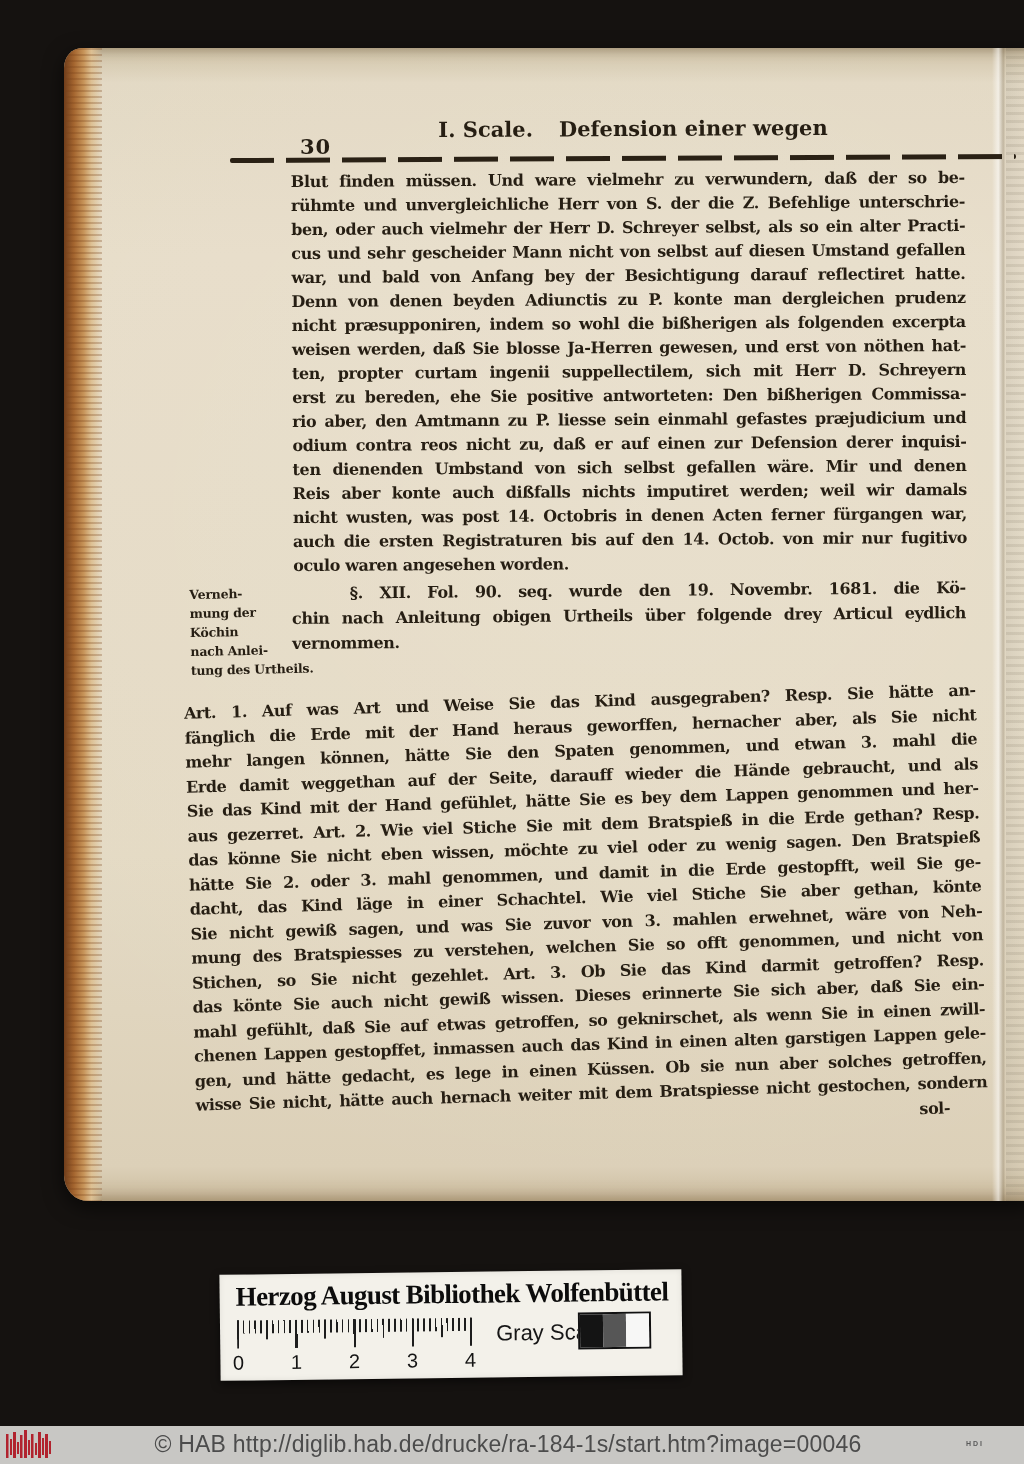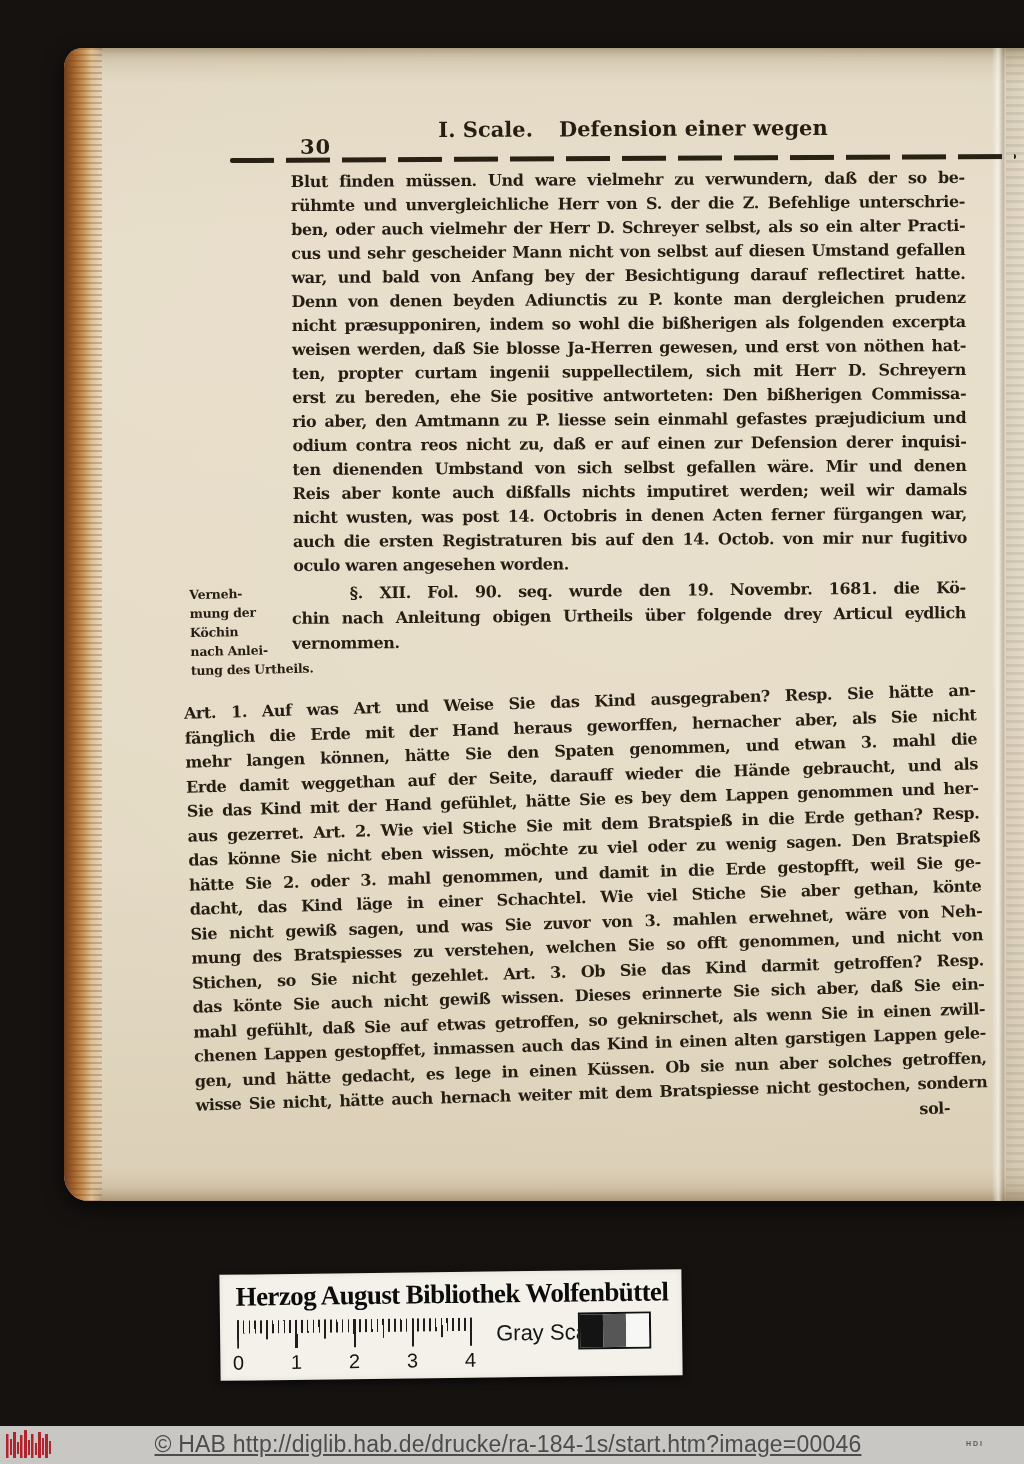--- a/index.html
+++ b/index.html
@@ -141,21 +141,20 @@
     position: absolute; left: 0; right: 0; top: 1426px; height: 38px;
     background: #c8c7c4;
   }
   .red-barcode { position: absolute; left: 6px; top: 4px; }
   .copyright-text {
     position: absolute; left: 0; right: 8px; top: 5px;
     text-align: center;
     font-family: "Liberation Sans", sans-serif;
     font-size: 23px; color: #4c4c4c; letter-spacing: 0.2px;
     white-space: nowrap;
-    text-decoration: underline;
   }
   .corner-mark {
     position: absolute; right: 40px; top: 14px;
     font-family: "Liberation Sans", sans-serif;
     font-size: 7px; color: #5a5a5a; letter-spacing: 2px; font-weight: 700;
   }
 </style>
 </head>
 <body>
 

